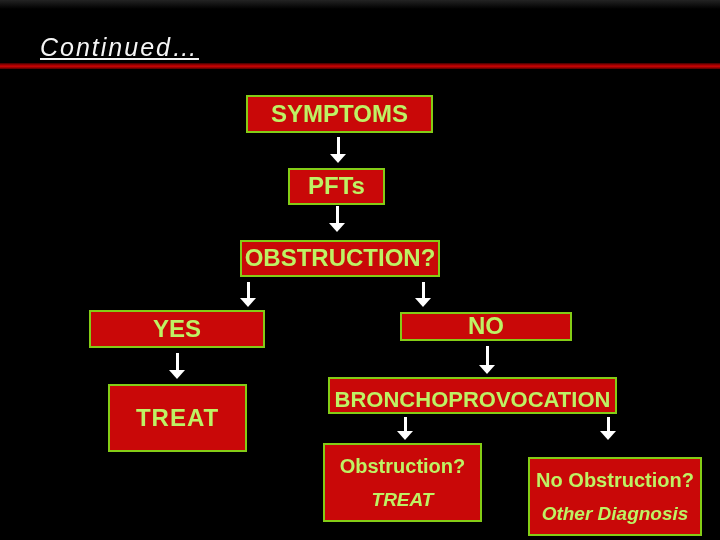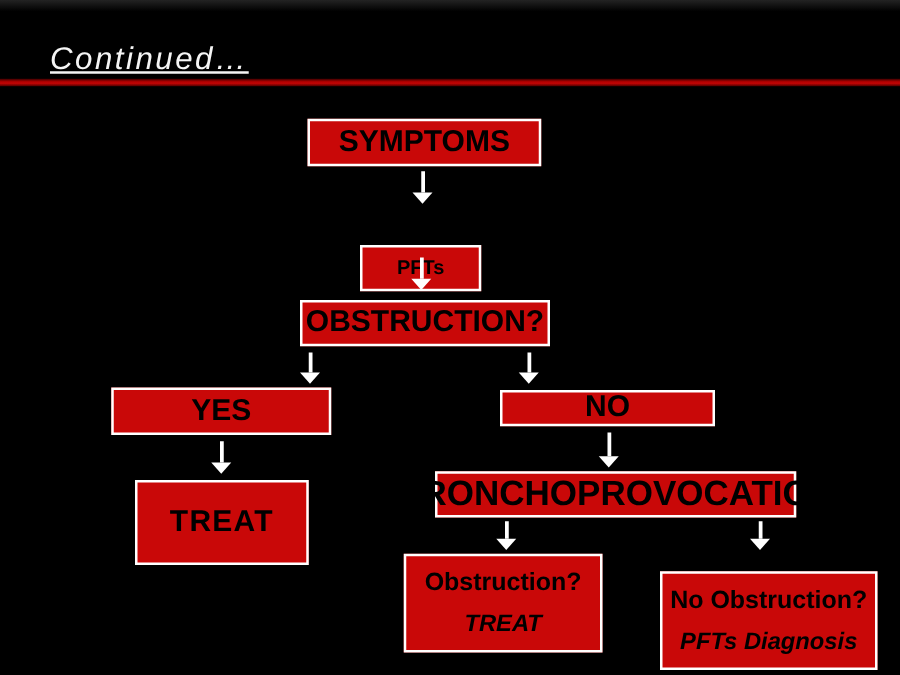--- a/index.html
+++ b/index.html
@@ -39,36 +39,36 @@
     left: 0;
     top: 63px;
     width: 720px;
     height: 6px;
     background: linear-gradient(to bottom, #3a0000 0%, #a80000 35%, #c40404 60%, #4d0000 100%);
   }
   .node {
     position: absolute;
     box-sizing: border-box;
     background: #c90808;
-    border: 2px solid #ffffff;
-    color: #000000;
+    border: 2px solid #84cc16;
+    color: #bef264;
     font-weight: bold;
     display: flex;
     align-items: center;
     justify-content: center;
     text-align: center;
     line-height: 1.1;
   }
   .n-symptoms        { left: 246px; top:  95px; width: 187px; height: 38px; font-size: 24px; }
-  .n-pfts            { left: 288px; top: 168px; width:  97px; height: 37px; font-size: 16px; margin-top: 28px; }
+  .n-pfts            { left: 288px; top: 168px; width:  97px; height: 37px; font-size: 24px; }
   .n-obstruction     { left: 240px; top: 240px; width: 200px; height: 37px; font-size: 24px; }
   .n-yes             { left:  89px; top: 310px; width: 176px; height: 38px; font-size: 24px; }
   .n-no              { left: 400px; top: 312px; width: 172px; height: 29px; font-size: 24px; }
   .n-treat           { left: 108px; top: 384px; width: 139px; height: 68px; font-size: 24px; letter-spacing: 1px; }
-  .n-broncho         { left: 348px; top: 377px; width: 289px; height: 37px; font-size: 28px; }
+  .n-broncho         { left: 328px; top: 377px; width: 289px; height: 37px; font-size: 22px; align-items: flex-end; }
   .n-obstruction2    { left: 323px; top: 443px; width: 159px; height: 79px; }
   .n-no-obstruction2 { left: 528px; top: 457px; width: 174px; height: 79px; }
   .node-2line {
     flex-direction: column;
     justify-content: center;
     gap: 13px;
   }
   .node-2line .line1 { font-size: 20px; font-weight: bold; }
   .node-2line .line2 { font-size: 19px; font-weight: bold; font-style: italic; }
   .arrow {
@@ -172,16 +172,16 @@
       <div class="head"></div>
     </div>
 
   <div class="node n-obstruction2 node-2line">
     <div class="line1">Obstruction?</div>
     <div class="line2">TREAT</div>
   </div>
 
   <div class="node n-no-obstruction2 node-2line">
     <div class="line1">No Obstruction?</div>
-    <div class="line2">PFTs Diagnosis</div>
+    <div class="line2">Other Diagnosis</div>
   </div>
 
 </div>
 
 </body></html>

